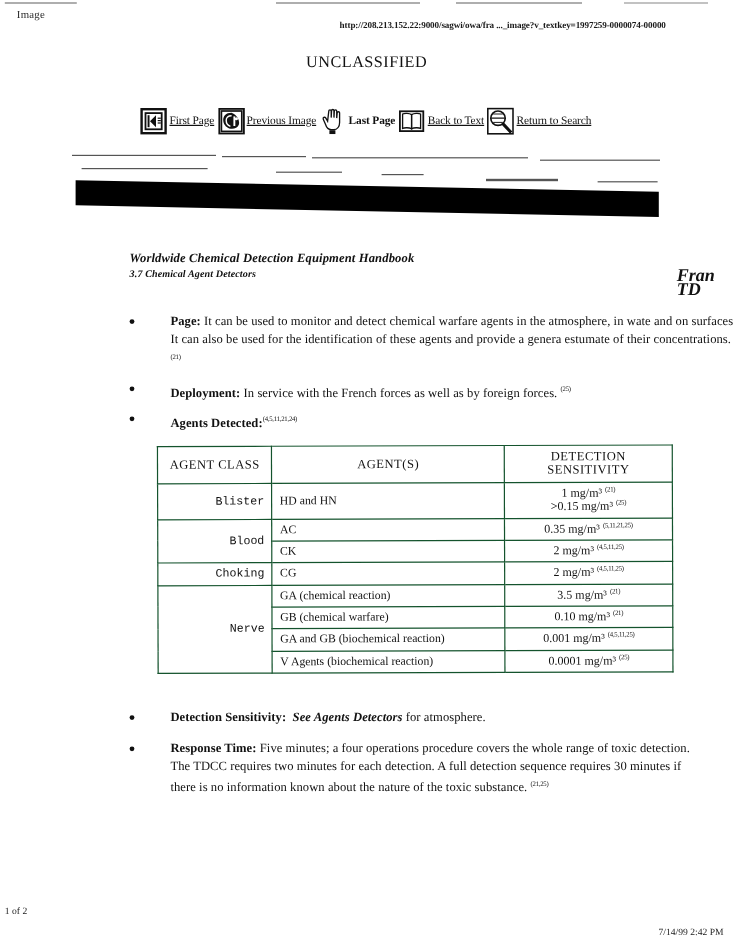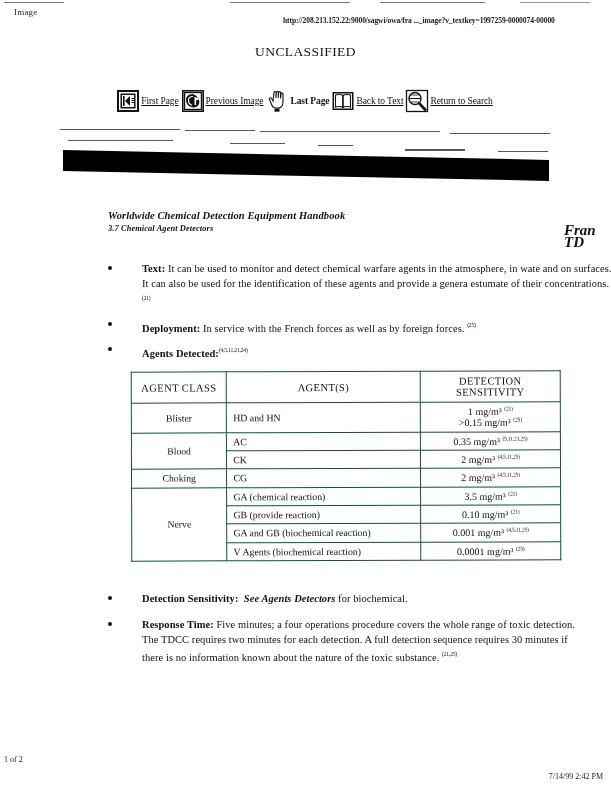--- a/index.html
+++ b/index.html
@@ -154,21 +154,21 @@
   table.agents th {
     font-weight: normal;
     font-size: 10.5px;
     letter-spacing: .4px;
     text-align: center;
     padding: 4px 4px 4px 4px;
   }
   th.c-class { width: 85px; }
   th.c-agent { width: 182px; margin-top: 24px; }
   th.c-sens  { width: 129px; }
-  td.class-cell  { text-align: center; font-size: 9.7px; vertical-align: top; padding-top: 4px; }
+  td.class-cell  { text-align: right; font-size: 9.7px; vertical-align: top; padding-top: 4px; font-family: Liberation Mono, monospace; }
   td.agent-cell  { text-align: left; font-size: 9.8px; }
   td.sens-cell   { text-align: center; font-size: 10px; white-space: nowrap; }
   td.sens-cell .sub2 { display:block; }
 
   
   .foot-left {
     position: absolute; left: 4px; top: 755px;
     font-size: 8px; color: #222;
   }
   .foot-right {
@@ -277,21 +277,21 @@
     <span>Worldwide Chemical Detection Equipment Handbook</span>
     <span class="sub">3.7 Chemical Agent Detectors</span>
   </div>
   <div class="doc-header-right">
     <span>Fran</span><br>
     <span>TD</span>
   </div>
 
   <div class="bullet-row" id="uses-bullet">
     <span class="bullet-dot"></span>
-    <span class="bullet-body"><b>Text:</b><span>  It can be used to monitor and detect chemical warfare agents in the atmosphere, in wate and on surfaces.  It can also be used for the identification of these agents and provide a genera estumate of their concentrations. </span><sup class="cite">(21)</sup></span>
+    <span class="bullet-body"><b>Page:</b><span>  It can be used to monitor and detect chemical warfare agents in the atmosphere, in wate and on surfaces.  It can also be used for the identification of these agents and provide a genera estumate of their concentrations. </span><sup class="cite">(21)</sup></span>
   </div>
 
   <div class="bullet-row" id="deployment-bullet">
     <span class="bullet-dot"></span>
     <span class="bullet-body"><b>Deployment:</b><span>  In service with the French forces as well as by foreign forces. </span><sup class="cite">(25)</sup></span>
   </div>
 
   <div class="bullet-row" id="agents-bullet">
     <span class="bullet-dot"></span>
     <span class="bullet-body"><b>Agents Detected:</b><sup class="cite">(4,5,11,21,24)</sup></span>
@@ -336,21 +336,21 @@
             </td>
           </tr>
           <tr>
             <td class="class-cell" rowspan="4">Nerve</td>
             <td class="agent-cell">GA (chemical reaction)</td>
             <td class="sens-cell">
               <span class="sub2">3.5 mg/m³ <sup class="cite">(21)</sup></span>
             </td>
           </tr>
           <tr>
-            <td class="agent-cell">GB (provide reaction)</td>
+            <td class="agent-cell">GB (chemical warfare)</td>
             <td class="sens-cell">
               <span class="sub2">0.10 mg/m³ <sup class="cite">(21)</sup></span>
             </td>
           </tr>
           <tr>
             <td class="agent-cell">GA and GB (biochemical reaction)</td>
             <td class="sens-cell">
               <span class="sub2">0.001 mg/m³ <sup class="cite">(4,5,11,25)</sup></span>
             </td>
           </tr>
@@ -359,21 +359,21 @@
             <td class="sens-cell">
               <span class="sub2">0.0001 mg/m³ <sup class="cite">(25)</sup></span>
             </td>
           </tr>
         </tbody>
     </table>
   </div>
 
   <div class="bullet-row" id="sensitivity-bullet">
     <span class="bullet-dot"></span>
-    <span class="bullet-body"><b>Detection Sensitivity:</b>&nbsp; <i>See Agents Detectors</i><span> for biochemical.</span></span>
+    <span class="bullet-body"><b>Detection Sensitivity:</b>&nbsp; <i>See Agents Detectors</i><span> for atmosphere.</span></span>
   </div>
 
   <div class="bullet-row" id="response-bullet">
     <span class="bullet-dot"></span>
     <span class="bullet-body"><b>Response Time:</b><span>  Five minutes; a four operations procedure covers the whole range of toxic detection.  The TDCC requires two minutes for each detection.  A full detection sequence requires 30 minutes if there is no information known about the nature of the toxic substance. </span><sup class="cite">(21,25)</sup></span>
   </div>
 
 </div>
 
 <div class="foot-left">1 of 2</div>

